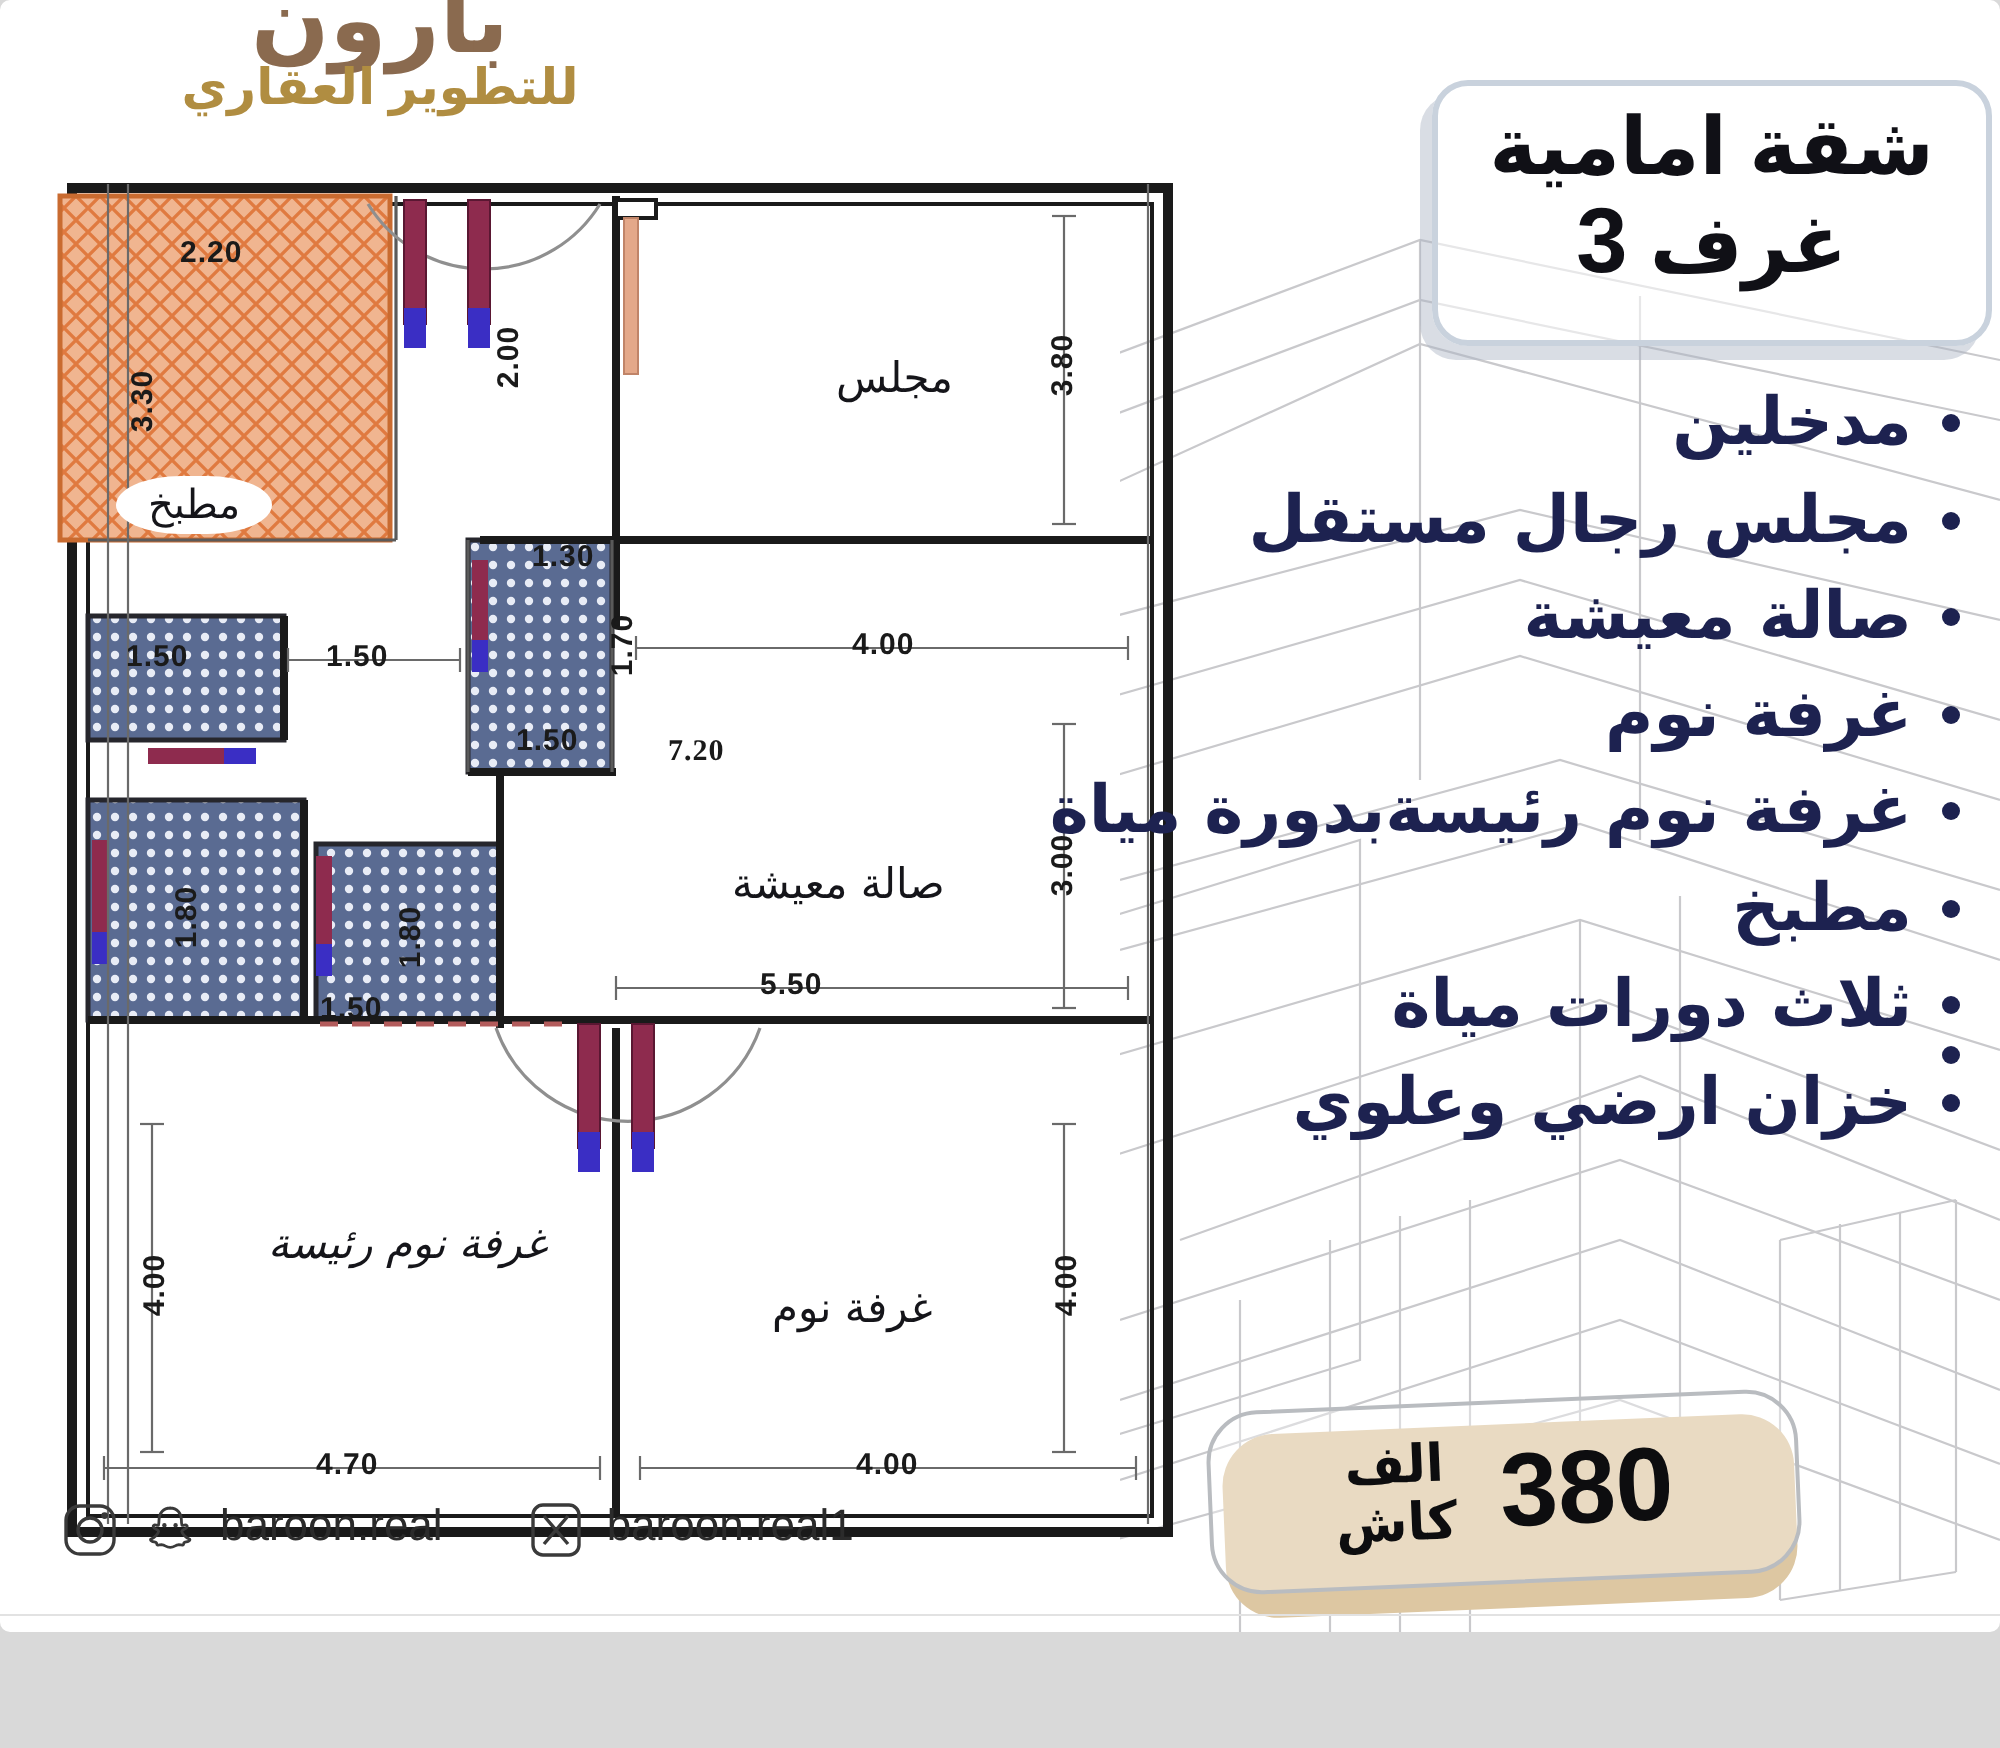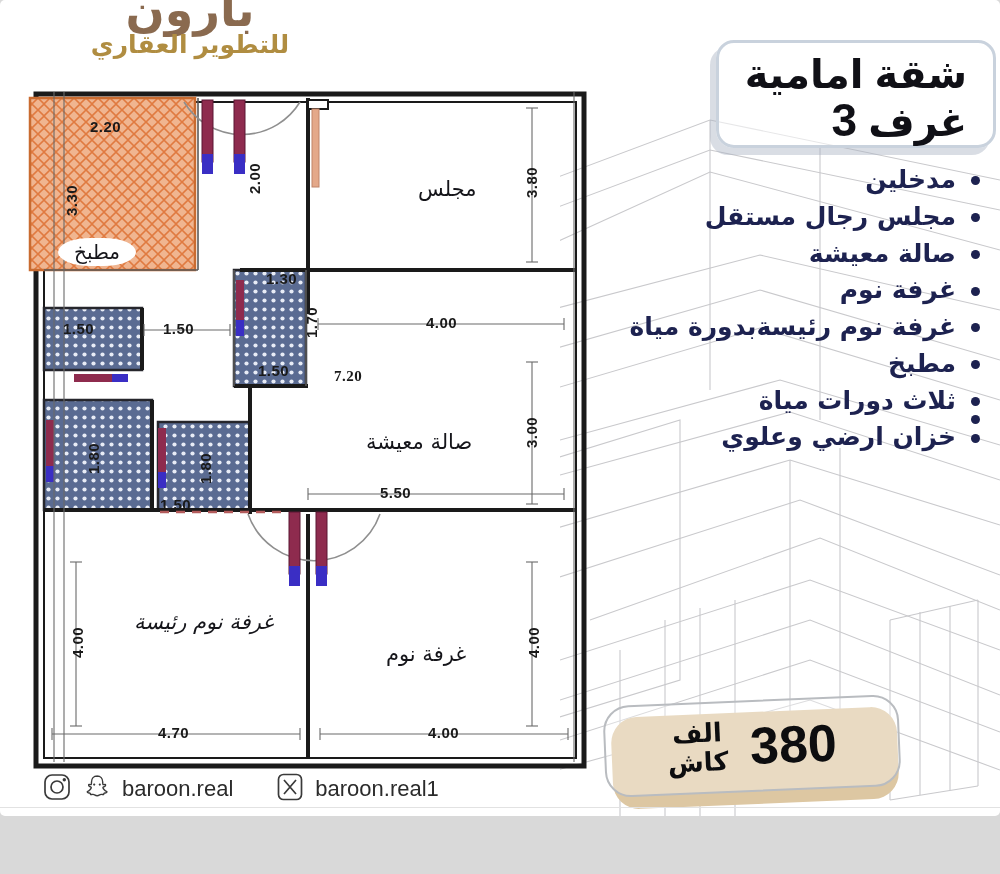--- a/index.html
+++ b/index.html
@@ -36,31 +36,32 @@
   .dim.v{transform-origin:center;transform:rotate(-90deg);}
   .kitchen-lbl{
     position:absolute;background:#fff;border-radius:50%/60%;padding:2px 16px;
     font-size:20px;color:#15151a;
   }
   
   #rightcol{position:absolute;right:18px;top:40px;width:360px;text-align:right;}
   .title-badge{
     position:relative;display:inline-block;
     border:3px solid #c9d2dd;border-radius:18px;
-    padding:8px 26px 0 26px;
+    padding:8px 26px 24px 26px;
     background:rgba(255,255,255,.55);
     box-shadow:-6px 7px 0 rgba(170,180,195,.45);
     margin-right:-14px;
+    text-align:center;
   }
   .title-line1{font-size:40px;font-weight:bold;color:#101016;line-height:46px;white-space:nowrap;}
   .title-line2{font-size:40px;font-weight:bold;color:#101016;line-height:46px;white-space:nowrap;}
   .title-num{font-size:46px;font-weight:bold;}
   ul.features{list-style:none;margin:14px 0 0 0;padding:0;direction:rtl;}
   ul.features li{
-    position:relative;font-size:25px;font-weight:bold;color:#1d2250;
+    position:relative;font-size:33px;font-weight:bold;color:#1d2250;
     line-height:1.47;padding-right:26px;white-space:nowrap;
     font-family:"DejaVu Sans","Liberation Sans",sans-serif;
   }
   ul.features li .bullet{
     position:absolute;right:2px;top:50%;margin-top:-4px;
     width:9px;height:9px;border-radius:50%;background:#1d2250;
   }
   
   .price-wrap{position:absolute;left:604px;top:700px;width:300px;height:110px;}
   .price-shadow{
@@ -73,21 +74,21 @@
     transform:rotate(-2.4deg);
     display:flex;align-items:center;justify-content:center;gap:22px;
     direction:rtl;
   }
   .price-num{font-size:52px;font-weight:bold;color:#0d0d0f;font-family:"Liberation Sans",sans-serif;}
   .price-words{font-size:26px;font-weight:bold;color:#0d0d0f;line-height:1.12;text-align:center;
     font-family:"DejaVu Sans","Liberation Sans",sans-serif;}
   
   .social{
     position:absolute;left:0;right:0;bottom:14px;height:52px;
-    direction:ltr;display:flex;align-items:flex-end;padding-left:42px;gap:10px;
+    direction:ltr;display:flex;align-items:flex-start;padding-left:30px;gap:10px;
   }
   .social .handle{font-size:22px;color:#2b2b2b;font-family:"Liberation Sans",sans-serif;}
   .sep{width:22px;}
   .footer-rule{position:absolute;left:0;right:0;bottom:8px;height:1px;background:#e2e2e2;}
   .ico{display:inline-block;width:30px;height:30px;}
 </style>
 </head>
 <body>
 
 <div id="canvas">

